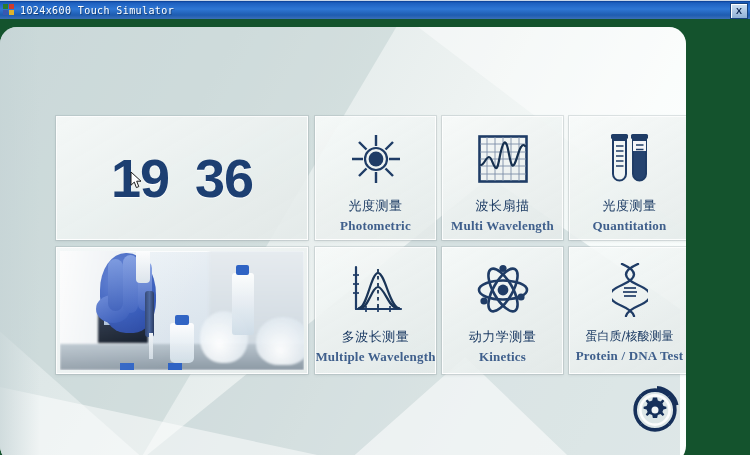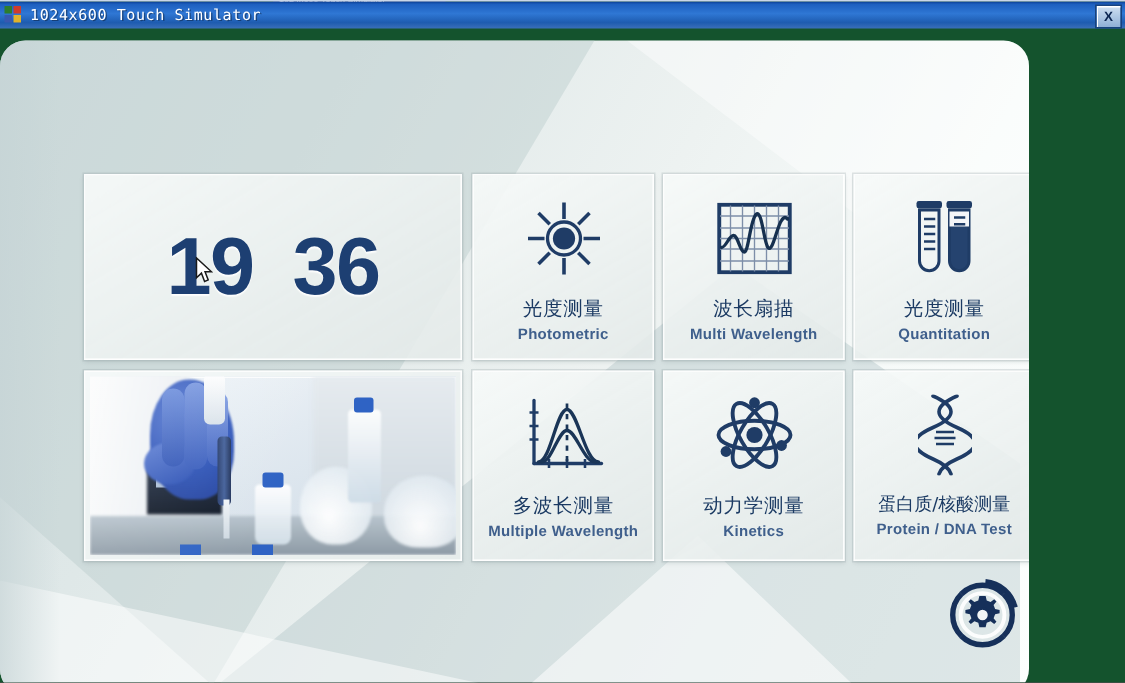--- a/index.html
+++ b/index.html
@@ -209,22 +209,22 @@
   }
   .ftile .cn {
     margin-top: 11px;
     font-size: 13px; font-weight: normal; color: #1b3a63;
     font-family: "DejaVu Sans", "Liberation Sans", sans-serif;
     letter-spacing: .5px; white-space: nowrap;
   }
   .ftile .cn.small { font-size: 12px; letter-spacing: 0; }
   .ftile .en {
     margin-top: 3px;
-    font-size: 10px; font-weight: bold; color: #3f5f8c;
-    font-family: Liberation Sans, sans-serif;
+    font-size: 13px; font-weight: bold; color: #3f5f8c;
+    font-family: Liberation Serif, serif;
     letter-spacing: .2px; white-space: nowrap;
   }
 
   
   .settings {
     position: absolute; left: 630px; top: 358px;
     width: 50px; height: 50px;
     cursor: pointer;
   }
 

